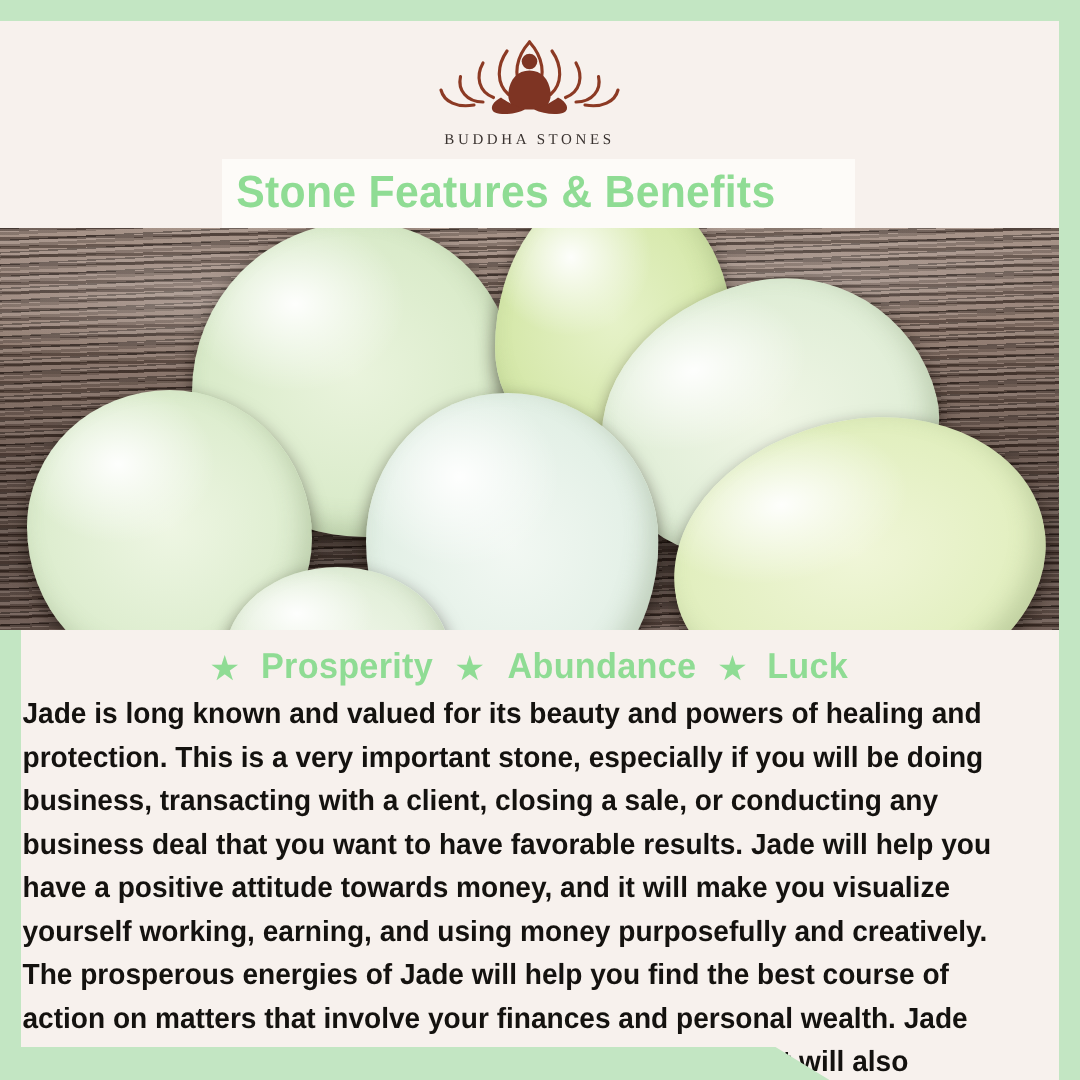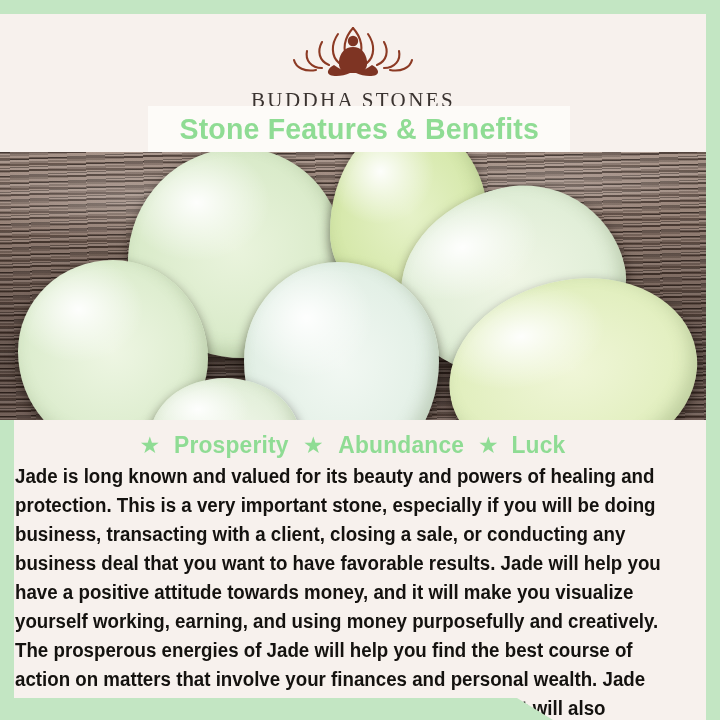--- a/index.html
+++ b/index.html
@@ -12,28 +12,28 @@
 
   
   .inner-panel{position:absolute;left:0;top:14px;width:706px;height:706px;background:#f7f1ed;}
 
   
   .logo-area{position:absolute;left:0;top:14px;width:706px;height:94px;}
   .logo-mark{position:absolute;left:50%;top:4px;transform:translateX(-50%);width:150px;height:62px;}
   .logo-word{
     position:absolute;left:50%;top:74px;transform:translateX(-50%);
     font-family:"Liberation Serif",serif;
-    font-size:21px;letter-spacing:2.4px;color:#3a3330;white-space:nowrap;
+    font-size:10px;letter-spacing:2.4px;color:#3a3330;white-space:nowrap;
   }
 
   
   .title-band{
     position:absolute;left:148px;top:106px;width:422px;height:46px;
     background:#fdfbf8;
-    display:flex;align-items:center;justify-content:center;
+    display:flex;align-items:center;justify-content:flex-start;
   }
   .title-text{
     font-family:"Liberation Sans Narrow","Liberation Sans",sans-serif;
     font-weight:bold;font-size:30px;color:#8fdc94;
     letter-spacing:.2px;white-space:nowrap;
     transform:scaleX(.95);
   }
 
   
   .photo{

